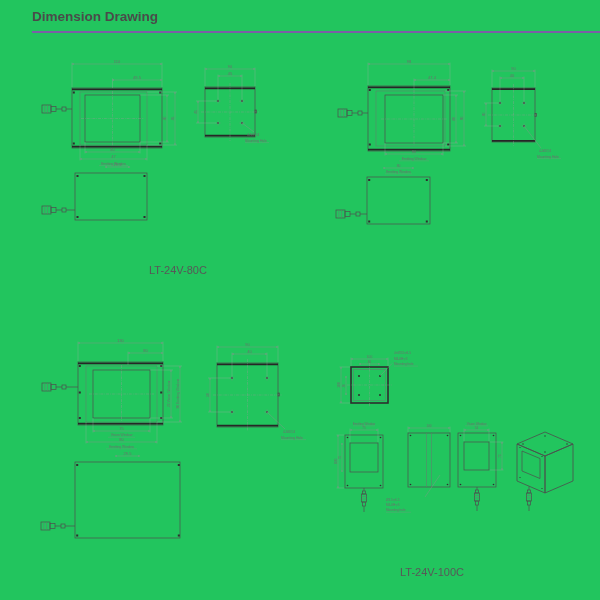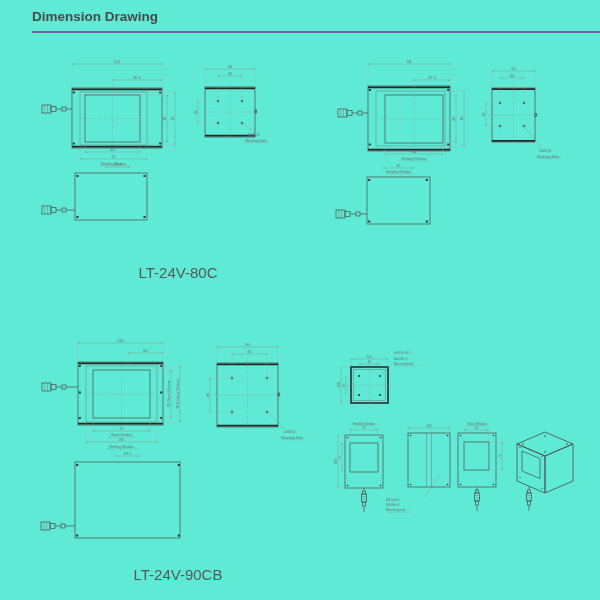--- a/index.html
+++ b/index.html
@@ -1,21 +1,21 @@
 <!DOCTYPE html>
 <html><head>
 <meta charset="utf-8">
 <style>
   html,body{margin:0;padding:0;background:#fff;}
-  #canvas{position:relative;width:600px;height:600px;background:#5eead4;overflow:hidden;
+  #canvas{position:relative;width:600px;height:600px;background:#22c55e;overflow:hidden;
           font-family:"Liberation Sans",sans-serif;}
   .page-title{position:absolute;left:32px;top:9px;font-size:13.5px;font-weight:bold;color:#4a4a4a;}
   .accent-line{position:absolute;left:32px;right:0;top:31px;height:2px;background:#7b5fa6;}
   .panel{position:absolute;}
-  .product-label{position:absolute;width:140px;text-align:center;font-size:15px;color:#585858;}
+  .product-label{position:absolute;width:140px;text-align:center;font-size:11px;color:#585858;}
   svg{overflow:visible;}
   svg text{fill:#6e6e6e;font-family:"Liberation Sans",sans-serif;text-anchor:middle;}
   .d{font-size:4px;}
   .sm{font-size:3.3px;}
   .sm2{font-size:3px;}
   .note{font-size:3.4px;text-anchor:start;}
   .note2{font-size:3.1px;text-anchor:start;}
   .obj{fill:none;stroke:#4d4d4d;stroke-width:0.7;}
   .objb{fill:none;stroke:#2e2e2e;stroke-width:1.6;}
   .obj2{fill:none;stroke:#6f6f6f;stroke-width:0.45;}
@@ -512,14 +512,14 @@
         <rect class="obj" x="198.5" y="158" width="5" height="8"></rect>
         <line class="obj2" x1="198.5" y1="160.5" x2="203.5" y2="160.5"></line>
           <line class="obj2" x1="198.5" y1="163" x2="203.5" y2="163"></line>
         <rect class="obj" x="199.5" y="166" width="3" height="4"></rect>
         <line class="obj" x1="201" y1="170" x2="201" y2="176"></line>
       </g>
     </g>
   </svg>
 
   <div class="product-label" style="left:108px;top:264px">LT-24V-80C</div>
-  <div class="product-label" style="left:108px;top:566px">LT-24V-90CB</div>
+  <div class="product-label" style="left:362px;top:566px">LT-24V-100C</div>
 </div>
 
 </body></html>

